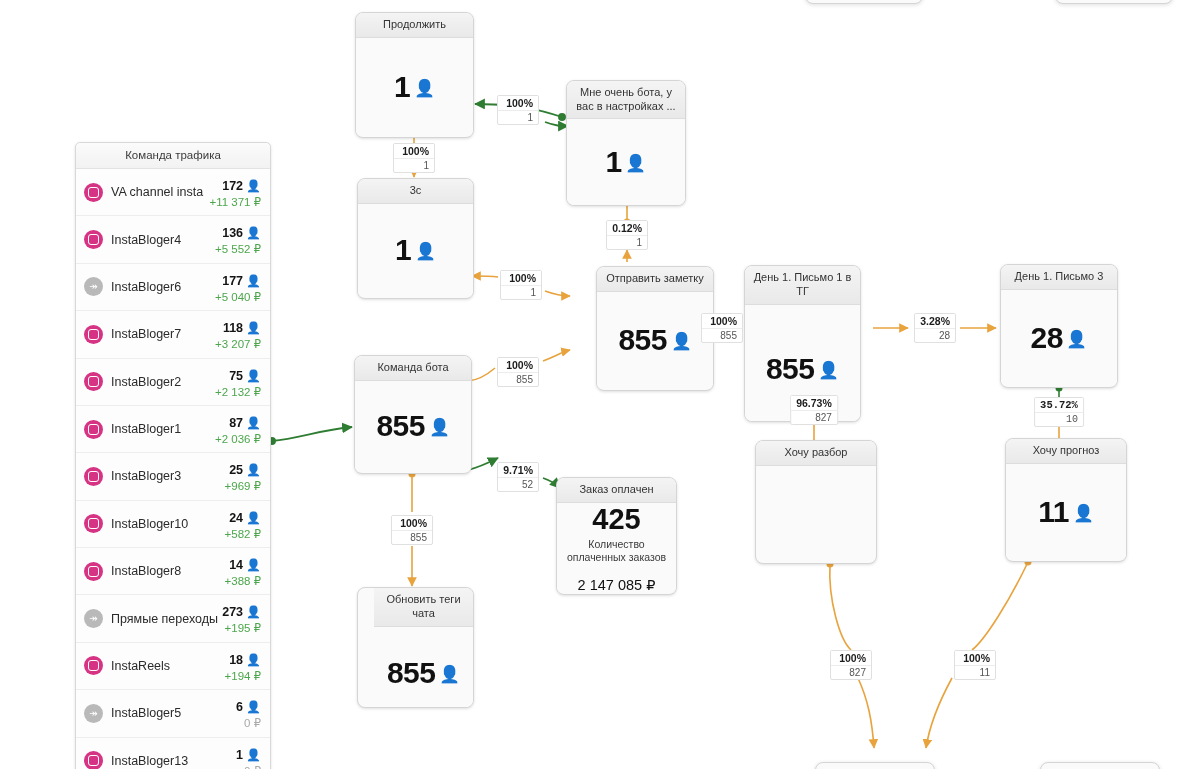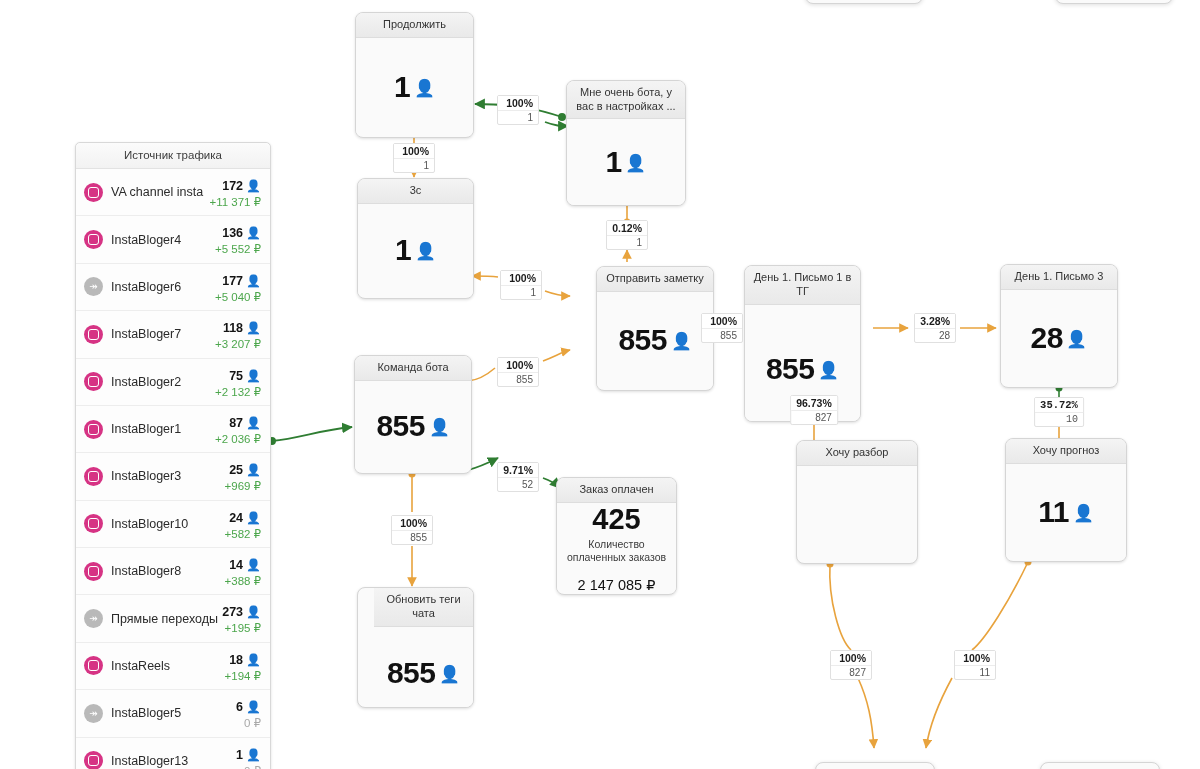--- a/index.html
+++ b/index.html
@@ -199,21 +199,21 @@
     <path d="M412,546 L412,586" stroke="#e8a33d" stroke-width="1.6" fill="none" marker-end="url(#ar-o)"></path>
 
     <path d="M830,564 C828,600 840,640 851,650" stroke="#e8a33d" stroke-width="1.6" fill="none" marker-start="url(#dot-o)"></path>
     <path d="M858,678 C868,700 872,720 874,748" stroke="#e8a33d" stroke-width="1.6" fill="none" marker-end="url(#ar-o)"></path>
 
     <path d="M1028,562 C1010,600 985,640 972,650" stroke="#e8a33d" stroke-width="1.6" fill="none" marker-start="url(#dot-o)"></path>
     <path d="M952,678 C940,700 930,722 926,748" stroke="#e8a33d" stroke-width="1.6" fill="none" marker-end="url(#ar-o)"></path>
   </svg>
 
   <div id="traffic-panel">
-    <div class="panel-title">Источник трафика</div>
+    <div class="panel-title">Команда трафика</div>
     <div id="src-rows">
         <div class="src-row">
           <span class="src-icon insta"></span>
           <span class="src-name">VA channel insta</span>
           <span class="src-nums">
             <div><span class="src-count">172</span><span class="user-glyph">👤</span></div>
             <div class="src-money">+11 371 ₽</div>
           </span>
         </div>
         <div class="src-row">
@@ -367,21 +367,21 @@
 
   <div class="node kpi" style="left:556px; top:477px; width:121px; height:118px;">
     <div class="node-head">Заказ оплачен</div>
     <div class="node-body">
       <div class="kpi-num">425</div>
       <div class="kpi-label">Количество оплаченных заказов</div>
       <div class="kpi-money">2 147 085 ₽</div>
     </div>
   </div>
 
-  <div class="node" style="left:796px; top:440px; width:122px; height:124px;">
+  <div class="node" style="left:755px; top:440px; width:122px; height:124px;">
     <div class="node-head">Хочу разбор</div>
   </div>
 
   <div class="node" style="left:1005px; top:438px; width:122px; height:124px;">
     <div class="node-head">Хочу прогноз</div>
     <div class="node-body">
       <span class="node-num"><span>11</span><span class="user-glyph">👤</span></span>
     </div>
   </div>
 

